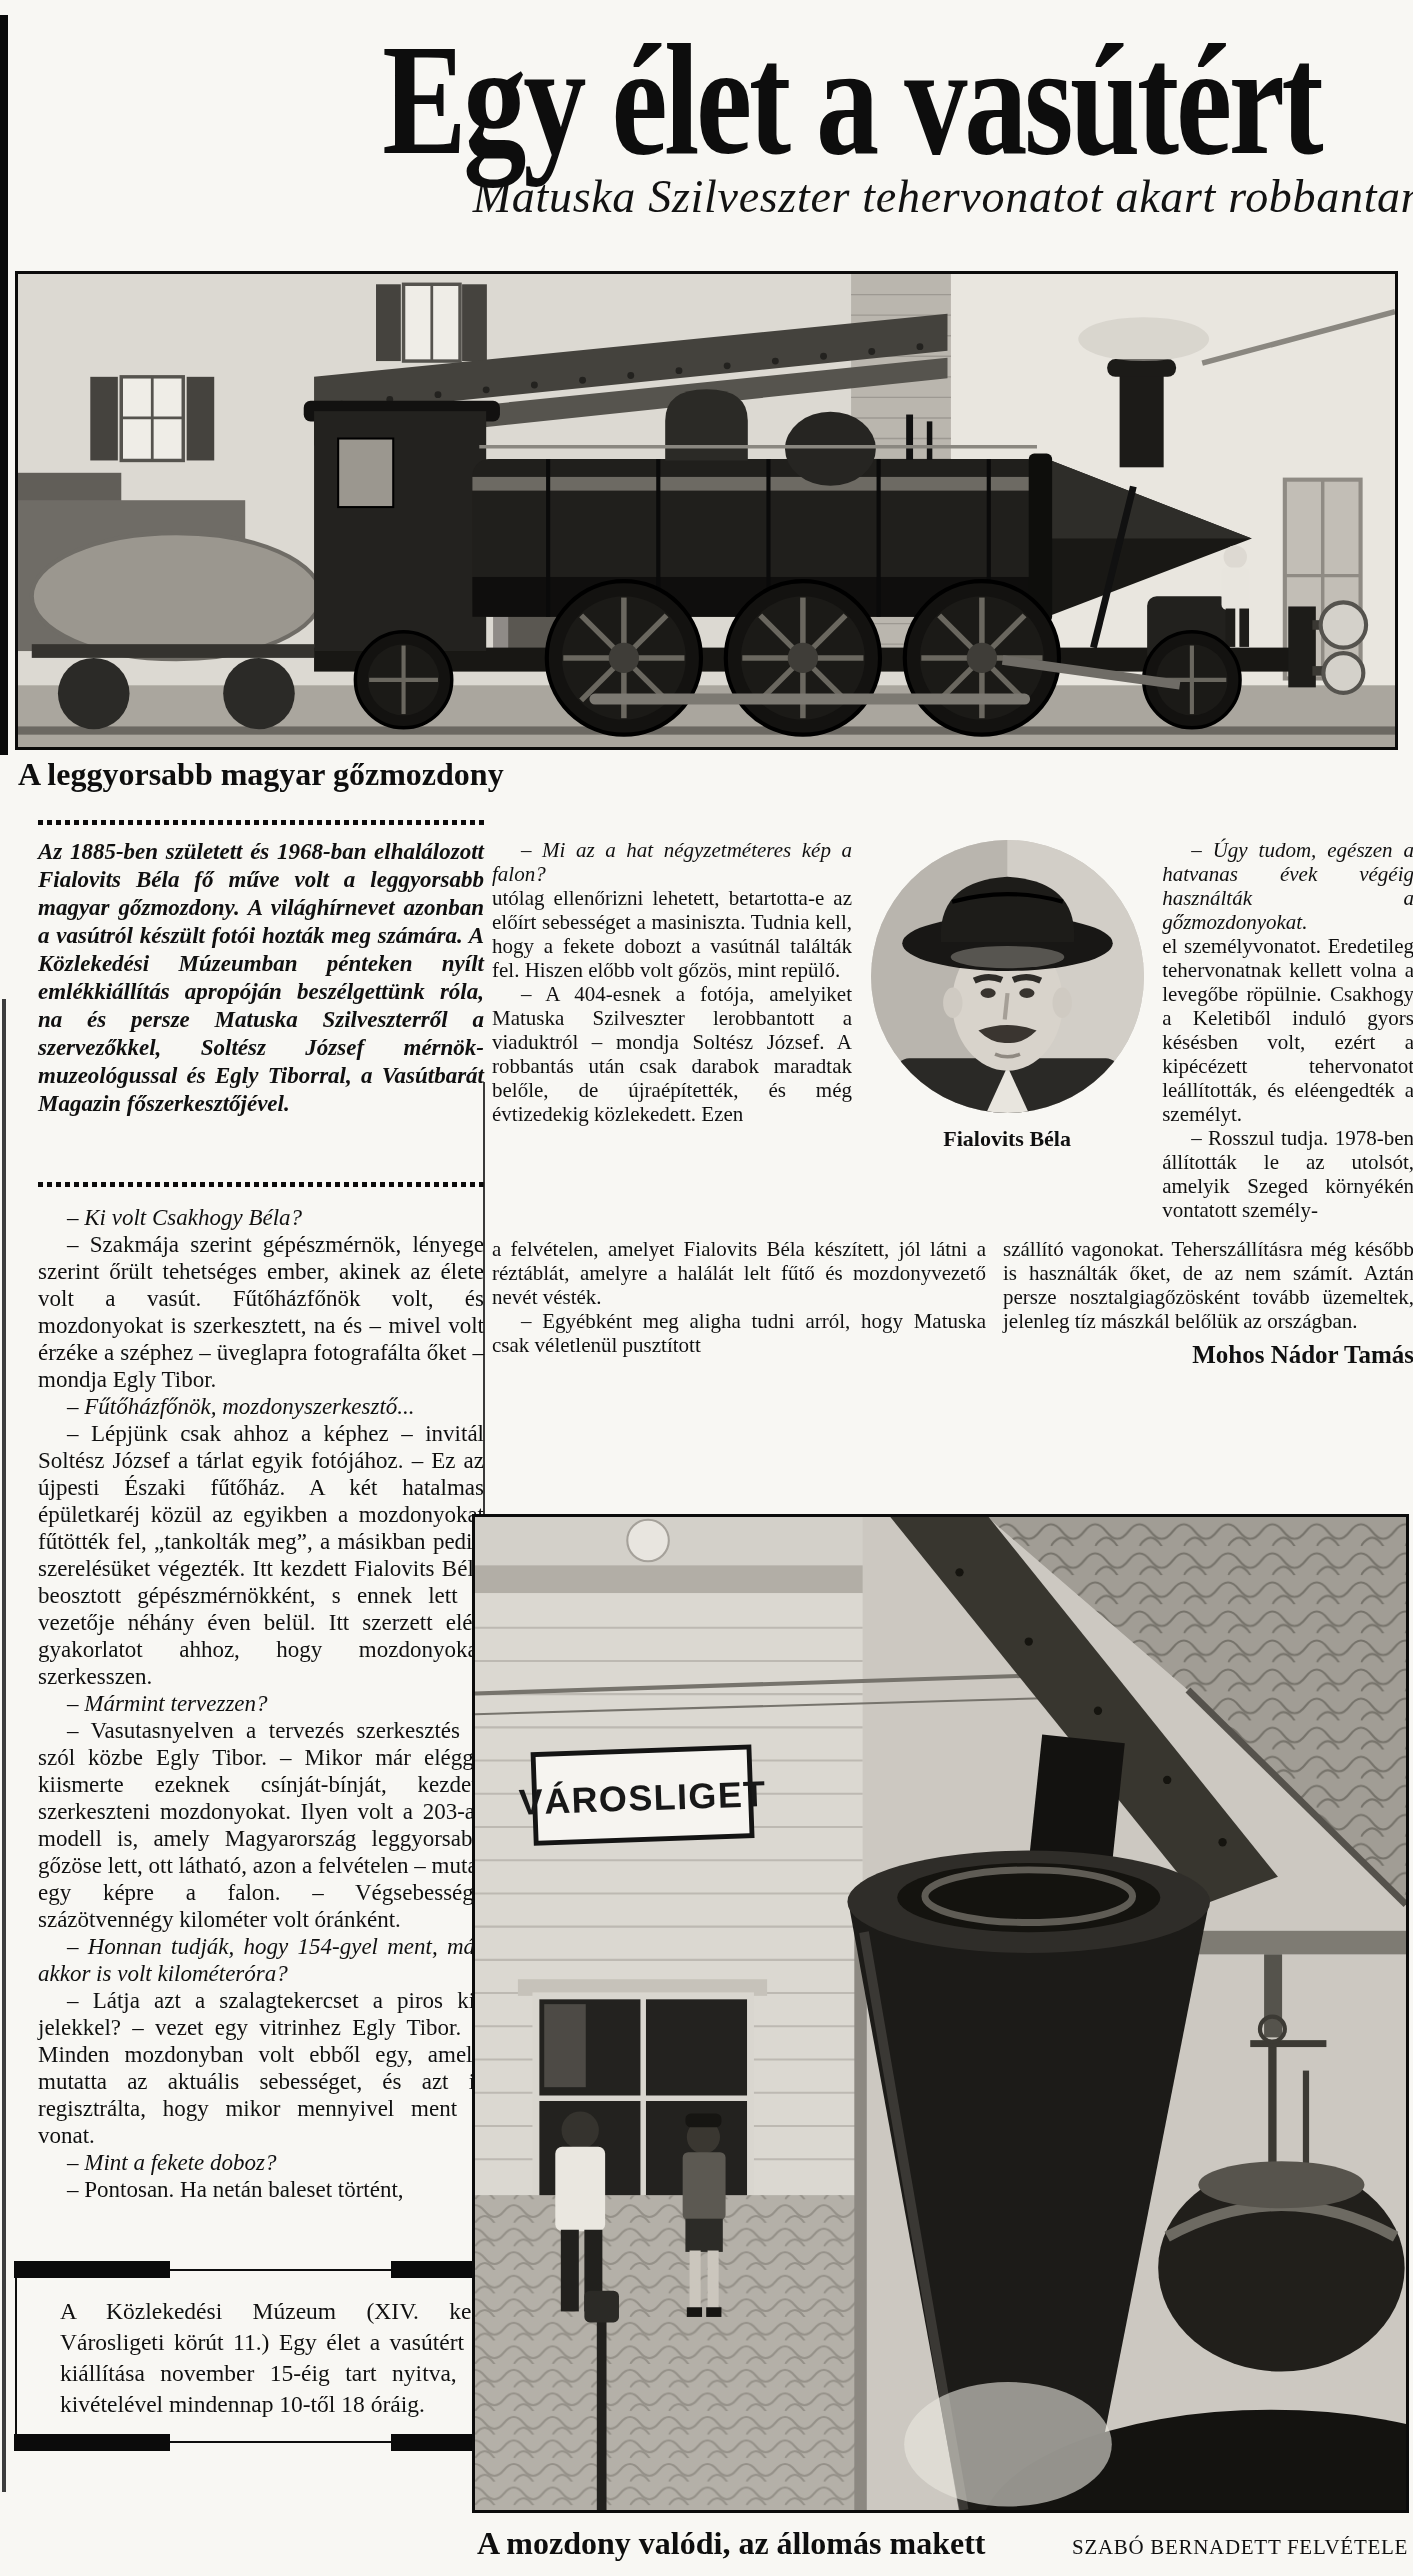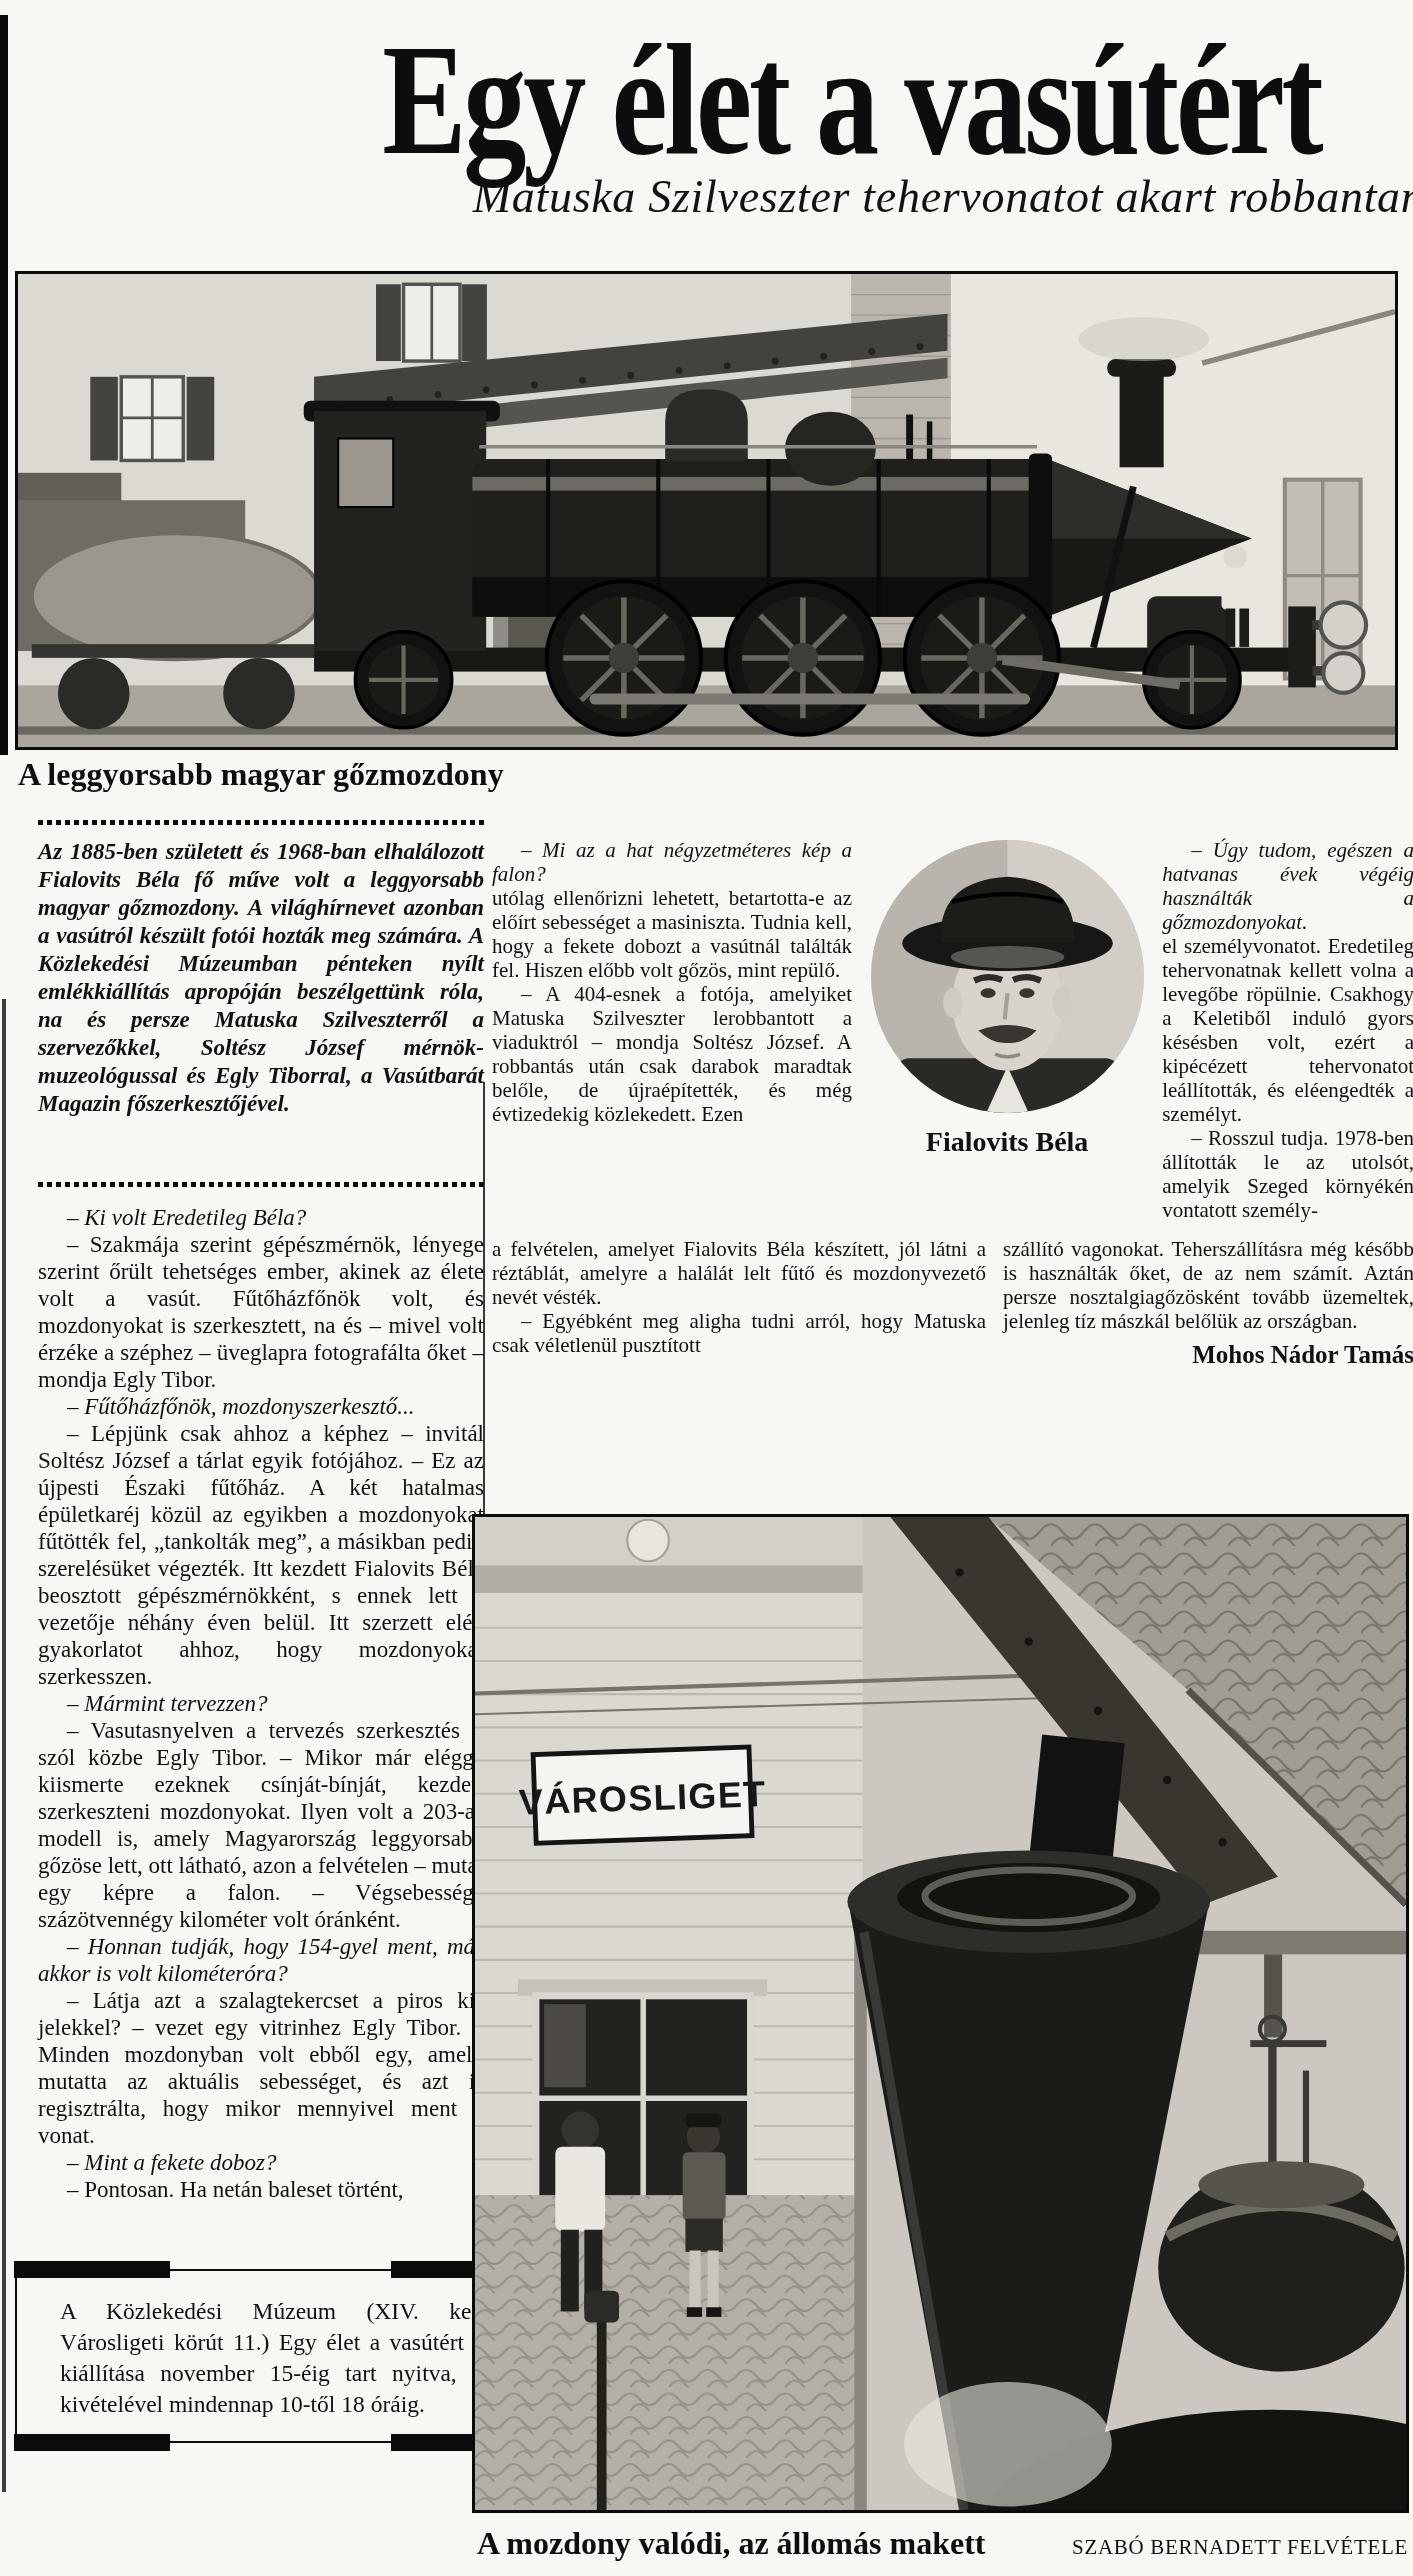--- a/index.html
+++ b/index.html
@@ -44,21 +44,21 @@
   #midregion{left:492px;top:838px;width:922px;}
   .row1{display:flex;gap:16.6px;}
   .row2{display:flex;gap:17px;margin-top:15px;}
   .midcol{font-size:21px;line-height:24px;text-align:justify;}
   #col2narrow{width:360px;flex:none;}
   #col3narrow{flex:1;}
   #col2wide{width:494px;flex:none;font-size:21px;line-height:24px;}
   #col3wide{flex:1;font-size:21px;line-height:24px;}
   .portraitwrap{width:277px;flex:none;text-align:center;}
   .portraitwrap svg{display:block;width:277px;height:277px;}
-  .portrait-caption{margin-top:11px;font-weight:bold;font-size:28px;}
+  .portrait-caption{margin-top:11px;font-weight:bold;font-size:22px;}
   .byline{margin-top:9.7px;text-align:right;font-weight:bold;font-size:25px;text-indent:0;}
   
   #museumbox{left:15px;top:2269px;width:531px;box-sizing:border-box;
     border:2.8px solid #0e0e0e;padding:25px 23.5px 21px 43px;
     font-size:23.5px;line-height:31px;text-align:justify;background:#f8f7f3;}
   .cornerbar{position:absolute;height:16.6px;width:156px;background:#0b0b0b;}
   .cb-tl{top:-9.7px;left:-2.8px;} .cb-tr{top:-9.7px;right:-2.8px;}
   .cb-bl{bottom:-9.7px;left:-2.8px;} .cb-br{bottom:-9.7px;right:-2.8px;}
   .signtext{font-family:"Liberation Sans",sans-serif;font-weight:bold;}
 </style>
@@ -242,21 +242,21 @@
     </svg>
   </div>
   <div class="abs caption" id="caption1">A leggyorsabb magyar gőzmozdony</div>
 
   <div class="abs dotrule" id="rule1"></div>
   <div class="abs col" id="intro">
     <p class="para">Az 1885-ben született és 1968-ban elhalálozott Fialovits Béla fő műve volt a leggyorsabb magyar gőzmozdony. A világhírnevet azonban a vasútról készült fotói hozták meg számára. A Közlekedési Múzeumban pénteken nyílt emlékkiállítás apropóján beszélgettünk róla, na és persze Matuska Szilveszterről a szervezőkkel, Soltész József mérnök-muzeológussal és Egly Tiborral, a Vasútbarát Magazin főszerkesztőjével.</p>
   </div>
   <div class="abs dotrule" id="rule2"></div>
   <div class="abs col" id="col1qa">
-      <p class="para q">– Ki volt Eredetileg Béla?</p>
+      <p class="para q">– Ki volt Csakhogy Béla?</p>
       <p class="para">– Szakmája szerint gépészmérnök, lényege szerint őrült tehetséges ember, akinek az élete volt a vasút. Fűtőházfőnök volt, és mozdonyokat is szerkesztett, na és – mivel volt érzéke a széphez – üveglapra fotografálta őket – mondja Egly Tibor.</p>
       <p class="para q">– Fűtőházfőnök, mozdonyszerkesztő...</p>
       <p class="para">– Lépjünk csak ahhoz a képhez – invitál Soltész József a tárlat egyik fotójához. – Ez az újpesti Északi fűtőház. A két hatalmas épületkaréj közül az egyikben a mozdonyokat fűtötték fel, „tankolták meg”, a másikban pedig szerelésüket végezték. Itt kezdett Fialovits Béla beosztott gépészmérnökként, s ennek lett a vezetője néhány éven belül. Itt szerzett elég gyakorlatot ahhoz, hogy mozdonyokat szerkesszen.</p>
       <p class="para q">– Mármint tervezzen?</p>
       <p class="para">– Vasutasnyelven a tervezés szerkesztés – szól közbe Egly Tibor. – Mikor már eléggé kiismerte ezeknek csínját-bínját, kezdett szerkeszteni mozdonyokat. Ilyen volt a 203-as modell is, amely Magyarország leggyorsabb gőzöse lett, ott látható, azon a felvételen – mutat egy képre a falon. – Végsebessége százötvennégy kilométer volt óránként.</p>
       <p class="para q">– Honnan tudják, hogy 154-gyel ment, már akkor is volt kilométeróra?</p>
       <p class="para">– Látja azt a szalagtekercset a piros kis jelekkel? – vezet egy vitrinhez Egly Tibor. – Minden mozdonyban volt ebből egy, amely mutatta az aktuális sebességet, és azt is regisztrálta, hogy mikor mennyivel ment a vonat.</p>
       <p class="para q">– Mint a fekete doboz?</p>
       <p class="para">– Pontosan. Ha netán baleset történt,</p>
     </div>

